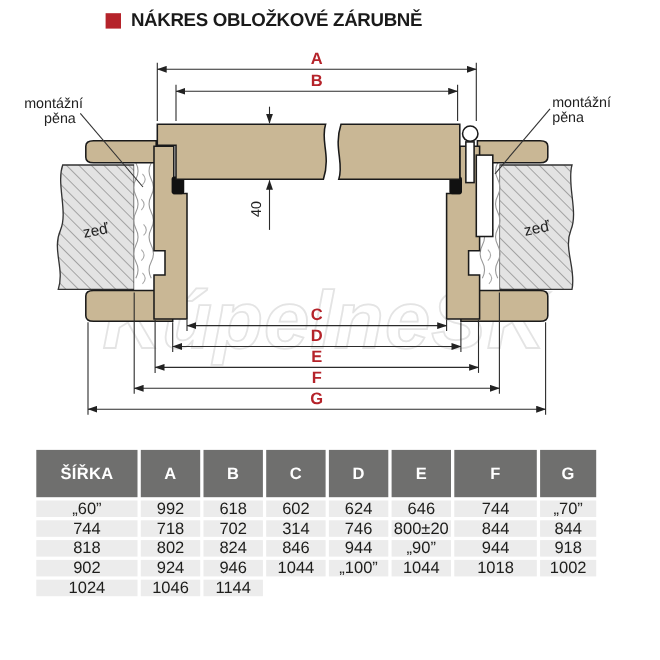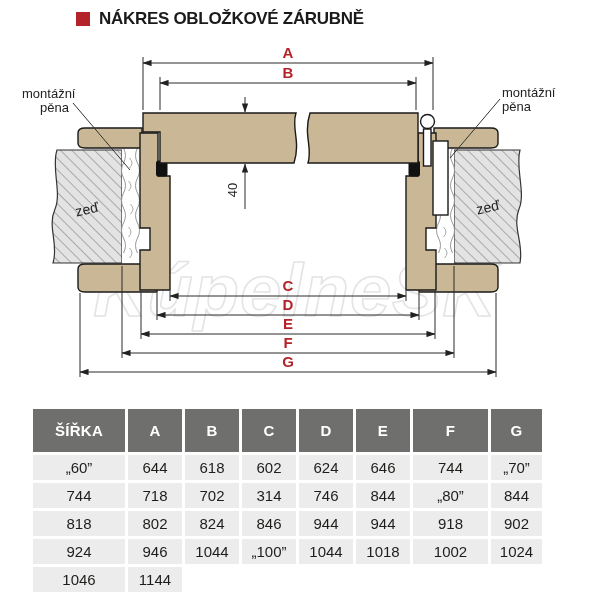--- a/index.html
+++ b/index.html
@@ -1,20 +1,20 @@
 <!DOCTYPE html>
 <html><head>
 <meta charset="utf-8">
 <style>
   html,body{margin:0;padding:0;}
   body{
     width:600px;height:600px;position:relative;overflow:hidden;
     background:#ffffff;font-family:"Liberation Sans",sans-serif;
   }
-  .title-bar{position:absolute;top:9px;left:76px;display:flex;align-items:center;gap:9px;}
+  .title-bar{position:absolute;top:9px;left:96px;display:flex;align-items:center;gap:9px;}
   .title-bullet{width:14px;height:14px;background:#b5232a;flex:0 0 auto;}
   .page-title{margin:0;font-size:17px;font-weight:bold;color:#1a1a1a;letter-spacing:-0.3px;white-space:nowrap;}
 
   svg.diagram{position:absolute;left:0;top:0;}
   .wm{font-size:74px;font-weight:bold;font-style:italic;letter-spacing:1px;
       fill:none;stroke:#e4e4e4;stroke-width:1.6px;}
   .dimletter{font-size:15px;font-weight:bold;fill:#b5232a;}
   .anno{font-size:13px;fill:#222;}
   .wall-label{font-size:14px;fill:#222;}
   .dimline{stroke:#2b2b2b;stroke-width:1;fill:none;}
@@ -22,21 +22,21 @@
   .wood{fill:#c9b795;stroke:#1a1a1a;stroke-width:1.4;}
   .outline{stroke:#1a1a1a;stroke-width:1.4;fill:#ffffff;}
 
   .size-table{
     position:absolute;left:33px;top:409px;
     display:grid;grid-template-columns:92px 54px 54px 54px 54px 54px 75px 51px;
     gap:3px;background:#ffffff;
   }
   .th{background:#6f6f6e;color:#ffffff;font-weight:bold;font-size:15px;height:43px;
       display:flex;align-items:center;justify-content:center;letter-spacing:0.3px;text-align:center;}
-  .td{background:#ececec;color:#1d1d1b;font-size:15px;height:25px;
+  .td{background:#ececec;color:#1d1d1b;font-size:15px;height:15px;
       display:flex;align-items:center;justify-content:center;}
 </style>
 </head>
 <body>
 
 <div class="title-bar">
   <span class="title-bullet"></span>
   <h1 class="page-title">NÁKRES OBLOŽKOVÉ ZÁRUBNĚ</h1>
 </div>
 
@@ -161,40 +161,41 @@
 <div class="size-table" id="size-table">
     <div class="th">ŠÍŘKA</div>
     <div class="th">A</div>
     <div class="th">B</div>
     <div class="th">C</div>
     <div class="th">D</div>
     <div class="th">E</div>
     <div class="th">F</div>
     <div class="th">G</div>
     <div class="td">„60”</div>
-    <div class="td">644</div>
+    <div class="td">992</div>
     <div class="td">618</div>
     <div class="td">602</div>
     <div class="td">624</div>
     <div class="td">646</div>
     <div class="td">744</div>
     <div class="td">„70”</div>
     <div class="td">744</div>
     <div class="td">718</div>
     <div class="td">702</div>
     <div class="td">314</div>
     <div class="td">746</div>
+    <div class="td">800±20</div>
     <div class="td">844</div>
-    <div class="td">„80”</div>
     <div class="td">844</div>
     <div class="td">818</div>
     <div class="td">802</div>
     <div class="td">824</div>
     <div class="td">846</div>
     <div class="td">944</div>
+    <div class="td">„90”</div>
     <div class="td">944</div>
     <div class="td">918</div>
     <div class="td">902</div>
     <div class="td">924</div>
     <div class="td">946</div>
     <div class="td">1044</div>
     <div class="td">„100”</div>
     <div class="td">1044</div>
     <div class="td">1018</div>
     <div class="td">1002</div>

